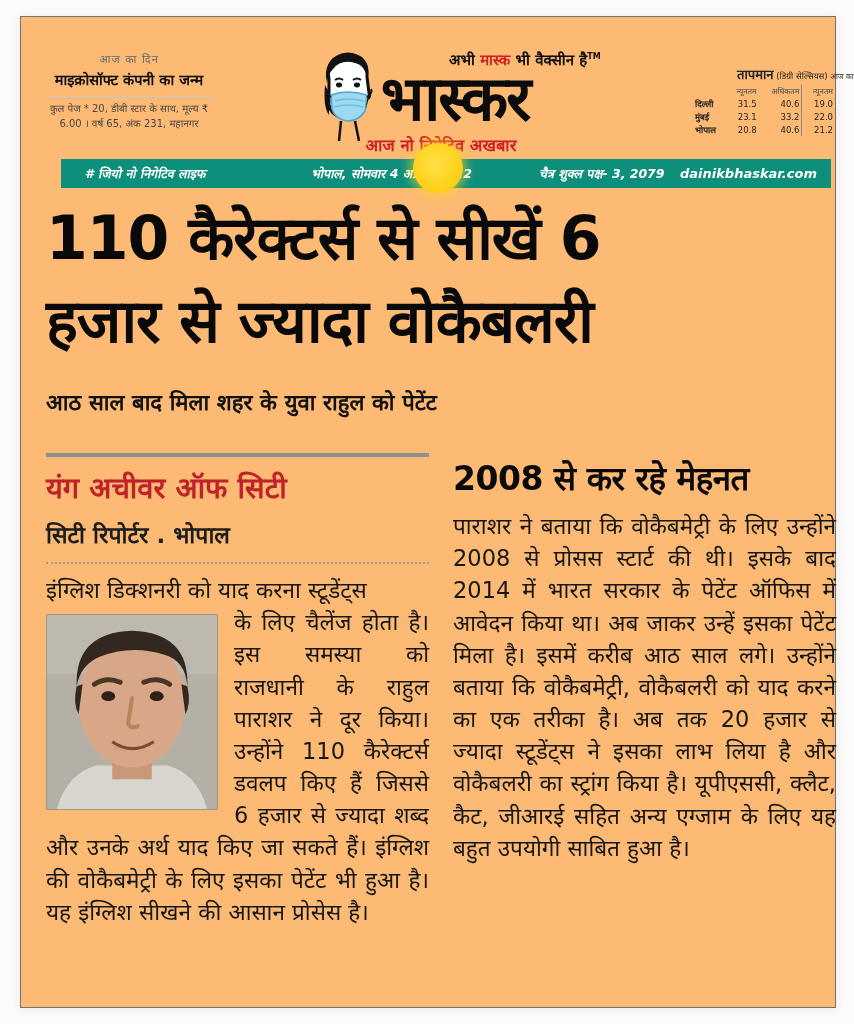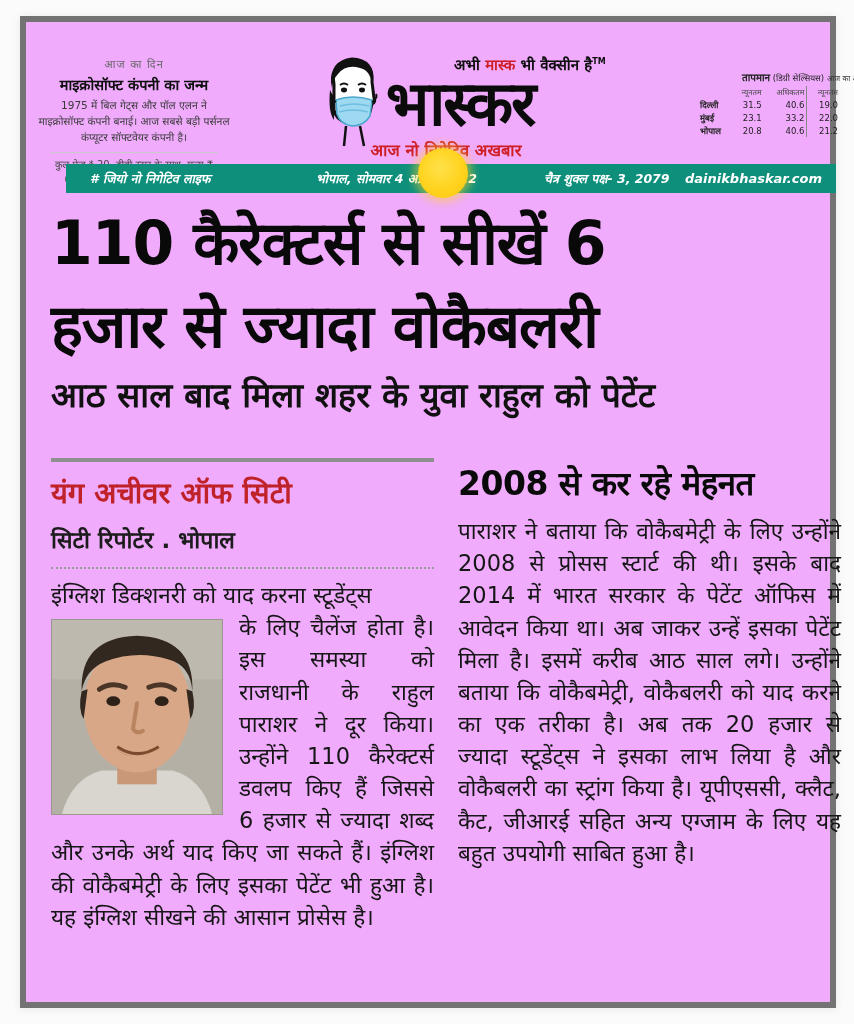--- a/index.html
+++ b/index.html
@@ -1,19 +1,19 @@
 <!DOCTYPE html>
 <html><head>
 <meta charset="utf-8">
 <style>
   * { margin:0; padding:0; box-sizing:border-box; }
   html,body { width:854px; background:#f6f6f6; font-family:"DejaVu Sans", sans-serif; }
   .page { position:relative; width:854px; height:1024px; background:#fbfbfb; overflow:hidden; }
   .clipping { position:absolute; left:20px; top:16px; width:816px; height:992px;
-              background:#f0abfc; border:6px solid #737373; box-shadow:0 1px 10px rgba(0,0,0,.08); }
+              background:#fdba74; border:1px solid #737373; box-shadow:0 1px 10px rgba(0,0,0,.08); }
 
   
   .infobox { position:absolute; left:12px; top:34px; width:192px; text-align:center; color:#333; }
   .infobox .kicker { font-size:11px; color:#666; letter-spacing:1px; }
   .infobox .title { font-size:14.5px; font-weight:bold; color:#0e0e0e; margin:3px 0 4px; }
   .infobox .body { font-size:10.5px; line-height:1.5; color:#3a3a3a; }
   .infobox .footer { font-size:10px; color:#444; margin:7px auto 0; padding-top:5px;
                      border-top:1px solid #c9c9c9; width:88%; line-height:1.45; }
 
   .logo-block { position:absolute; left:150px; top:22px; width:500px; height:120px;
@@ -22,21 +22,21 @@
   .mask-face { width:64px; height:96px; margin:0 2px; flex:0 0 auto; position:relative; top:-2px; }
 
   .tagline-top { position:absolute; left:428px; top:32px; font-size:15px; font-weight:bold; color:#0d0d0d; white-space:nowrap; }
   .tagline-top .hl { color:#cf1f26; }
   .tagline-top sup { font-size:8px; }
   .tagline-bottom { position:absolute; left:300px; top:116px; width:240px; text-align:center;
                     font-size:16.5px; font-weight:bold; color:#cf1f26; }
 
   .weather { position:absolute; left:672px; top:48px; width:142px; color:#222; }
   .weather .w-top { font-size:8.5px; white-space:nowrap; }
-  .weather .w-top b { font-size:10px;padding-left:44px; }
+  .weather .w-top b { font-size:13px;padding-left:44px; }
   .weather .w-fore { font-size:7.5px; color:#333; }
   .weather table { border-collapse:collapse; width:100%; margin-top:2px; }
   .weather th, .weather td { font-size:8.5px; font-weight:normal; text-align:right; padding:1px 2px; color:#222; }
   .weather th { color:#444; font-size:7.8px; }
   .weather .city { text-align:left; font-weight:bold; }
   .weather .div { border-left:1px solid #888; }
 
   
   .datebar { position:absolute; left:40px; top:142px; width:770px; height:29px; background:#0e8f7c;
              display:flex; align-items:center; color:#fff;font-style:italic; }
@@ -44,22 +44,22 @@
   .datebar .date { position:absolute; left:250px; font-size:12.5px; font-weight:bold; }
   .datebar .calendar { position:absolute; left:478px; font-size:12.5px; font-weight:bold; }
   .datebar .website { position:absolute; right:14px; font-size:13px; font-weight:bold; }
   .sun { position:absolute; left:392px; top:126px; width:50px; height:50px; border-radius:50%;
          background:radial-gradient(circle at 45% 40%, #ffe14a 0%, #ffd31d 55%, #f7c50e 100%);
          box-shadow:0 0 10px 4px rgba(255,214,40,.55); z-index:3; }
 
   
   .headline { position:absolute; left:25px; top:180px; width:782px; color:#090909;
               font-weight:800; font-size:60px; line-height:1.38; letter-spacing:-1px; }
-  .subheadline { position:absolute; left:25px; top:352px; width:782px; color:#111;
-                 font-weight:600; font-size:34px; line-height:1.25; }
+  .subheadline { position:absolute; left:25px; top:372px; width:782px; color:#111;
+                 font-weight:600; font-size:22px; line-height:1.25; }
 
   
   .columns { position:absolute; left:25px; top:436px; width:790px; display:flex; gap:24px; }
   .col { width:383px; }
 
   .sec-rule { border-top:4px solid #8f8f8f; width:100%; }
   .sec-label { font-size:29px; font-weight:800; color:#bf2229; padding:10px 0 2px; }
   .byline { font-size:23px; font-weight:700; color:#1c1c1c; padding:10px 0 12px; }
   .dotted { border-top:2px dotted #9a9a9a; margin-bottom:10px; }
 
@@ -72,21 +72,20 @@
 </style>
 </head>
 <body>
 
 <div class="page">
   <div class="clipping">
 
     <div class="infobox">
       <div class="kicker">आज का दिन</div>
       <div class="title">माइक्रोसॉफ्ट कंपनी का जन्म</div>
-      <div class="body">1975 में बिल गेट्स और पॉल एलन ने माइक्रोसॉफ्ट कंपनी बनाई। आज सबसे बड़ी पर्सनल कंप्यूटर सॉफ्टवेयर कंपनी है।</div>
       <div class="footer">कुल पेज * 20, डीबी स्टार के साथ, मूल्य ₹ 6.00 । वर्ष 65, अंक 231, महानगर</div>
     </div>
 
     <div class="logo-block">
       <span class="mask-face">
         <svg viewBox="0 0 64 96" xmlns="http://www.w3.org/2000/svg">
           <path d="M14 30 Q10 8 32 5 Q54 6 52 28 L54 44 Q56 48 52 50 L50 58 Q48 66 40 68 L26 68 Q16 66 14 56 Z" fill="#ffffff" stroke="#111" stroke-width="3"></path>
           <path d="M12 34 Q6 10 32 4 Q58 8 52 30 Q50 16 40 14 Q26 10 18 20 Q13 25 12 34 Z" fill="#111"></path>
           <path d="M10 36 Q8 58 14 66 L14 44 Z" fill="#111"></path>
           <ellipse cx="24" cy="36" rx="3" ry="2.4" fill="#111"></ellipse>

